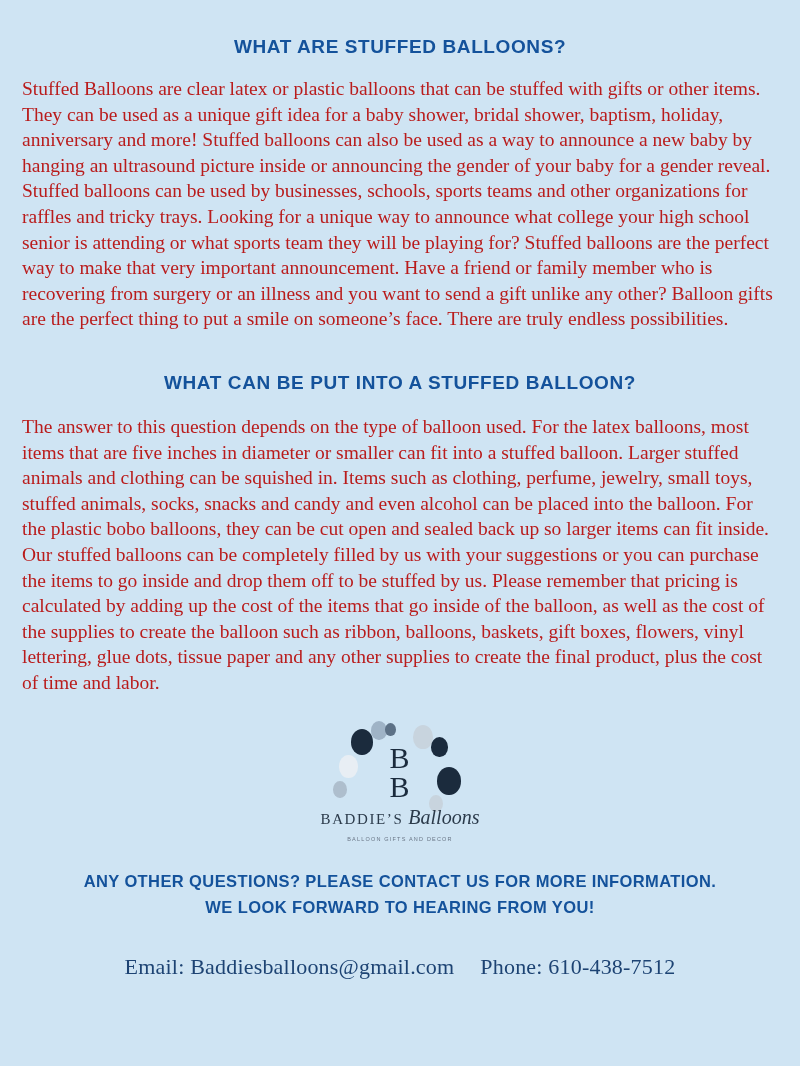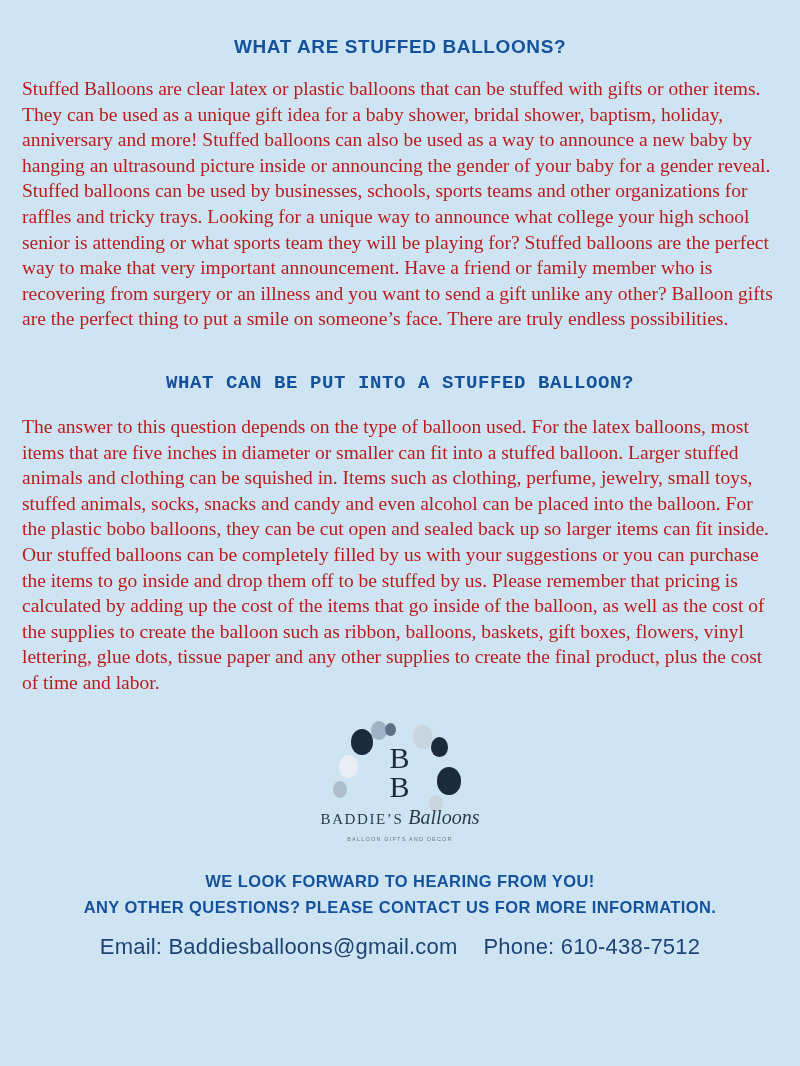--- a/index.html
+++ b/index.html
@@ -35,21 +35,20 @@
     font-family: "Liberation Serif", serif;
     font-size: 19.5px;
     line-height: 25.6px;
     color: #b91c1c;
     margin: 0 0 0 0;
     text-align: left;
   }
   .block-2 h1.section-heading {
     margin-top: 40px;
     margin-bottom: 20px;
-    font-family: Liberation Mono, monospace;
   }
   .logo-wrap {
     margin-top: 26px;
     display: flex;
     justify-content: center;
     align-items: center;
   }
   .logo {
     width: 175px;
     height: 125px;
@@ -104,23 +103,23 @@
     margin-top: 22px;
     text-align: center;
     font-family: "Liberation Sans", sans-serif;
     font-weight: bold;
     font-size: 16.5px;
     letter-spacing: 0.4px;
     color: #14529b;
     line-height: 26px;
   }
   .contact {
-    margin-top: 14px;
+    margin-top: 34px;
     text-align: center;
-    font-family: Liberation Sans, sans-serif;
+    font-family: Liberation Serif, serif;
     font-size: 22px;
     color: #1d4373;
     letter-spacing: 0.2px;
   }
   .contact .gap {
     display: inline-block;
     width: 26px;
   }
 </style>
 </head>
@@ -154,21 +153,21 @@
         <div>B</div>
       </div>
       <div class="logo-name">
         <span>BADDIE’S</span><span class="script">Balloons</span>
       </div>
       <div class="logo-tag">BALLOON GIFTS AND DECOR</div>
     </div>
   </div>
 
   <div class="cta">
+    <div>ANY OTHER QUESTIONS?  PLEASE CONTACT US FOR MORE INFORMATION.</div>
     <div>WE LOOK FORWARD TO HEARING FROM YOU!</div>
-    <div>ANY OTHER QUESTIONS?  PLEASE CONTACT US FOR MORE INFORMATION.</div>
   </div>
 
   <div class="contact">
     <span>Email:  Baddiesballoons@gmail.com</span><span class="gap"></span><span>Phone: 610-438-7512</span>
   </div>
 
 </div>
 
 </body></html>

